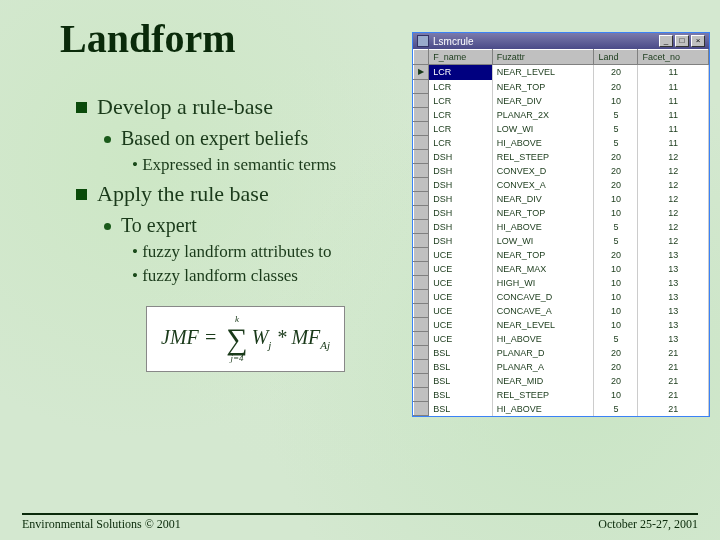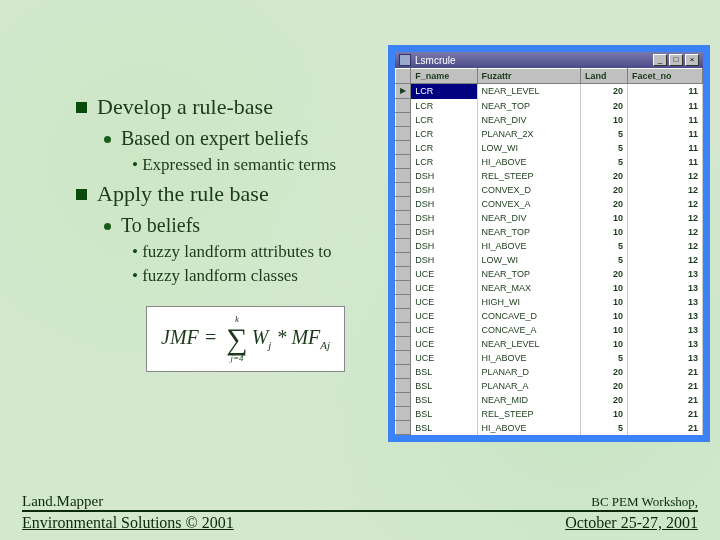--- a/index.html
+++ b/index.html
@@ -80,29 +80,29 @@
     font-size: 12px;
     color: #0a2a0a;
   }
   .footer .line {
     border-top: 2px solid #0a2a0a;
     margin-bottom: 2px;
   }
   .footer-row { display: flex; justify-content: space-between; align-items: flex-end; }
   .footer .brand { font-size: 15px; }
   .footer .right { text-align: right; font-size: 13px; }
-  .footer .sub { font-size: 16px; text-decoration: underline; }
+  .footer .sub { font-size: 12px; }
 
   
   .win {
     position: absolute;
-    top: 45px; right: 10px;
-    width: 322px;
+    top: 32px; right: 10px;
+    width: 298px;
     background: #c0c0c0;
-    border: 7px solid #3b82f6;
+    border: 1px solid #3b82f6;
     font-family: Tahoma, Arial, sans-serif;
     font-size: 10px;
   }
   .titlebar {
     background: linear-gradient(#7a7aac, #4a4a88);
     color: #fff;
     padding: 2px 4px;
     display: flex;
     align-items: center;
     justify-content: space-between;
@@ -122,73 +122,65 @@
     background: #fff;
     font-family: Arial, sans-serif;
     font-size: 9px;
   }
   .tbl th {
     background: #c0c0c0;
     border: 1px solid #808080;
     border-top-color: #fff; border-left-color: #fff;
     padding: 2px 4px;
     text-align: left;
-    font-weight: bold;
+    font-weight: normal;
   }
   .tbl th:first-child { width: 14px; }
   .tbl td {
     border-right: 1px solid #ccc;
     padding: 0 4px;
     white-space: nowrap;
     line-height: 14px;
   }
-  .tbl td.num { text-align: right; font-weight: bold; }
+  .tbl td.num { text-align: center; }
   .tbl td.mark {
     background: #c0c0c0;
     border: 1px solid #808080;
     border-top-color: #fff; border-left-color: #fff;
     text-align: center;
     font-size: 8px;
   }
   .tbl tr.sel td:nth-child(2) { background: #000080; color: #fff; }
   .titlebar-left { display:flex; align-items:center; gap:4px; }
   .sysicon { width:12px; height:12px; background:#9ac; border:1px solid #336; }
 </style>
 </head>
 <body>
 
 <div class="slide">
   <div class="title">
-    <br>
+    <span>Landform</span><br>
   </div>
 
   <div class="content">
     <ul>
       <li class="l1"><span>Develop a rule-base</span></li>
       <li class="l2"><span>Based on expert beliefs</span></li>
       <li class="l3"><span>Expressed in semantic terms</span></li>
       <li class="l1"><span>Apply the rule base</span></li>
-      <li class="l2"><span>To beliefs</span></li>
+      <li class="l2"><span>To expert</span></li>
       <li class="l3"><span>fuzzy landform attributes to</span></li>
       <li class="l3"><span>fuzzy landform classes</span></li>
     </ul>
     <div class="formula">
       <span>JMF</span><span> = </span><span class="sum"><span class="lim">k</span><span class="sigma">∑</span><span class="lim">j=4</span></span><span>W</span><sub>j</sub><span> * </span><span>MF</span><sub>Aj</sub>
     </div>
   </div>
 
   <div class="footer">
-    <div class="footer-row">
-      <div>
-        <div class="brand">Land.Mapper</div>
-      </div>
-      <div class="right">
-        <span>BC PEM Workshop,</span>
-      </div>
-    </div>
     <div class="line"></div>
     <div class="footer-row">
       <div class="sub">Environmental Solutions © 2001</div>
       <div class="sub right">October 25-27, 2001</div>
     </div>
   </div>
 
   <div class="win">
     <div class="titlebar">
       <div class="titlebar-left">

